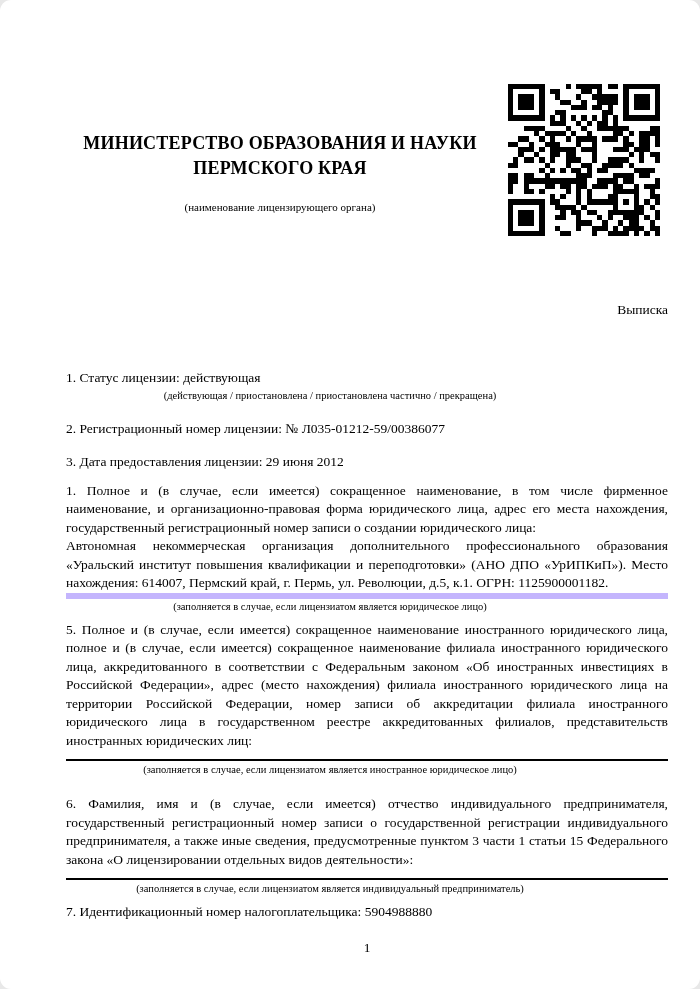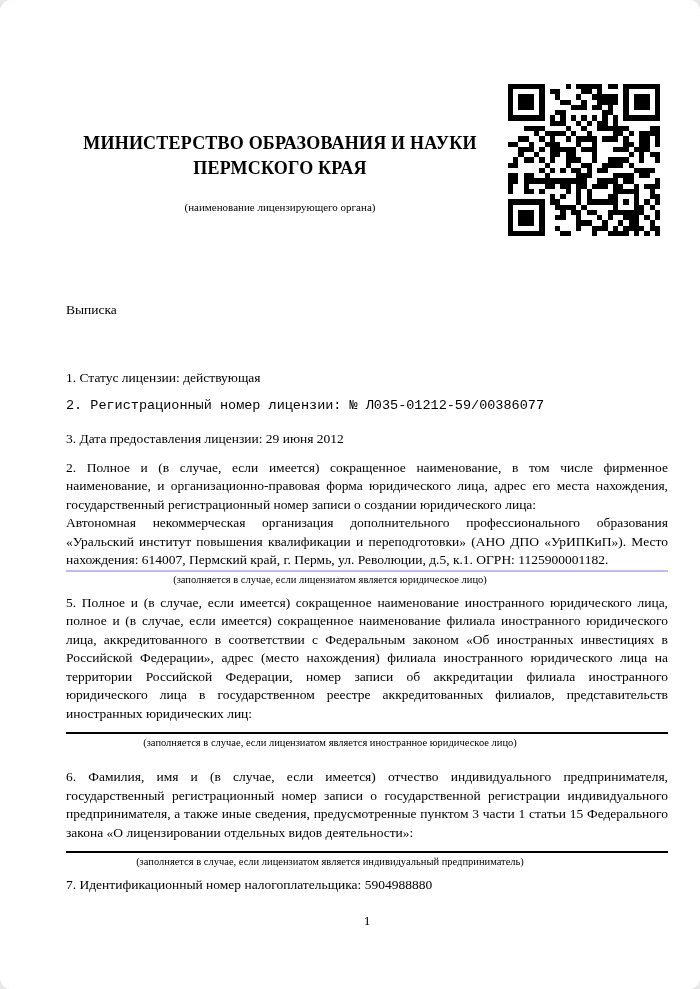--- a/index.html
+++ b/index.html
@@ -18,38 +18,38 @@
     position:absolute; left:66px; top:131px; width:428px;
     text-align:center;
   }
   .org-name { font-weight:bold; font-size:18px; line-height:25px; letter-spacing:0.2px; }
   .org-caption { font-size:11px; line-height:13px; margin-top:20px; }
   
   .qr { position:absolute; left:508px; top:84px; width:152px; height:152px; }
   
   .title-block {
     position:absolute; left:66px; top:300px; width:602px;
-    text-align:left; font-size:13.5px; line-height:19px;
+    text-align:right; font-size:13.5px; line-height:19px;
   }
   
   .items {
     position:absolute; left:66px; top:369px; width:602px;
     font-size:13.5px; line-height:18.5px;
   }
   .para { text-align:justify; }
   .fill-caption {
     width:528px;            
     text-align:center;
     font-size:10.5px; line-height:13px;
     margin-top:1px;
   }
-  .underlined { border-bottom:2px solid #c4b5fd; }
+  .underlined { border-bottom:6px solid #c4b5fd; }
   .blank-line { height:9px; border-bottom:2px solid #000; }
   .cap-gap { margin-top:2px; }
-  #item2 { margin-top:9px;font-family:Liberation Mono, monospace; }
+  #item2 { margin-top:18px; }
   #item3 { margin-top:15px; }
   #item4 { margin-top:10px; }
   #item5 { margin-top:8px; }
   #item6 { margin-top:19px; }
   #item7 { margin-top:8px; }
   .page-number { margin-top:17px; text-align:center; font-size:13.5px; }
 </style>
 </head>
 <body>
 
@@ -491,32 +491,33 @@
   </div>
 
   <div class="title-block">
     <div>Выписка</div>
   </div>
 
   <div class="items">
 
     <div id="item1">
       <div>1. Статус лицензии: действующая</div>
+      <div class="fill-caption">(действующая / приостановлена / приостановлена частично / прекращена)</div>
     </div>
 
     <div id="item2">
       <div>2. Регистрационный номер лицензии: № Л035-01212-59/00386077</div>
     </div>
 
     <div id="item3">
       <div>3. Дата предоставления лицензии: 29 июня 2012</div>
     </div>
 
     <div id="item4">
-      <div class="para">2. Полное и (в случае, если имеется) сокращенное наименование, в том числе фирменное наименование, и организационно-правовая форма юридического лица, адрес его места нахождения, государственный регистрационный номер записи о создании юридического лица:</div>
+      <div class="para">1. Полное и (в случае, если имеется) сокращенное наименование, в том числе фирменное наименование, и организационно-правовая форма юридического лица, адрес его места нахождения, государственный регистрационный номер записи о создании юридического лица:</div>
       <div class="para underlined">Автономная некоммерческая организация дополнительного профессионального образования «Уральский институт повышения квалификации и переподготовки» (АНО ДПО «УрИПКиП»). Место нахождения: 614007, Пермский край, г. Пермь, ул. Революции, д.5, к.1. ОГРН: 1125900001182.</div>
       <div class="fill-caption">(заполняется в случае, если лицензиатом является юридическое лицо)</div>
     </div>
 
     <div id="item5">
       <div class="para">5. Полное и (в случае, если имеется) сокращенное наименование иностранного юридического лица, полное и (в случае, если имеется) сокращенное наименование филиала иностранного юридического лица, аккредитованного в соответствии с Федеральным законом «Об иностранных инвестициях в Российской Федерации», адрес (место нахождения) филиала иностранного юридического лица на территории Российской Федерации, номер записи об аккредитации филиала иностранного юридического лица в государственном реестре аккредитованных филиалов, представительств иностранных юридических лиц:</div>
       <div class="blank-line"></div>
       <div class="fill-caption cap-gap">(заполняется в случае, если лицензиатом является иностранное юридическое лицо)</div>
     </div>
 

